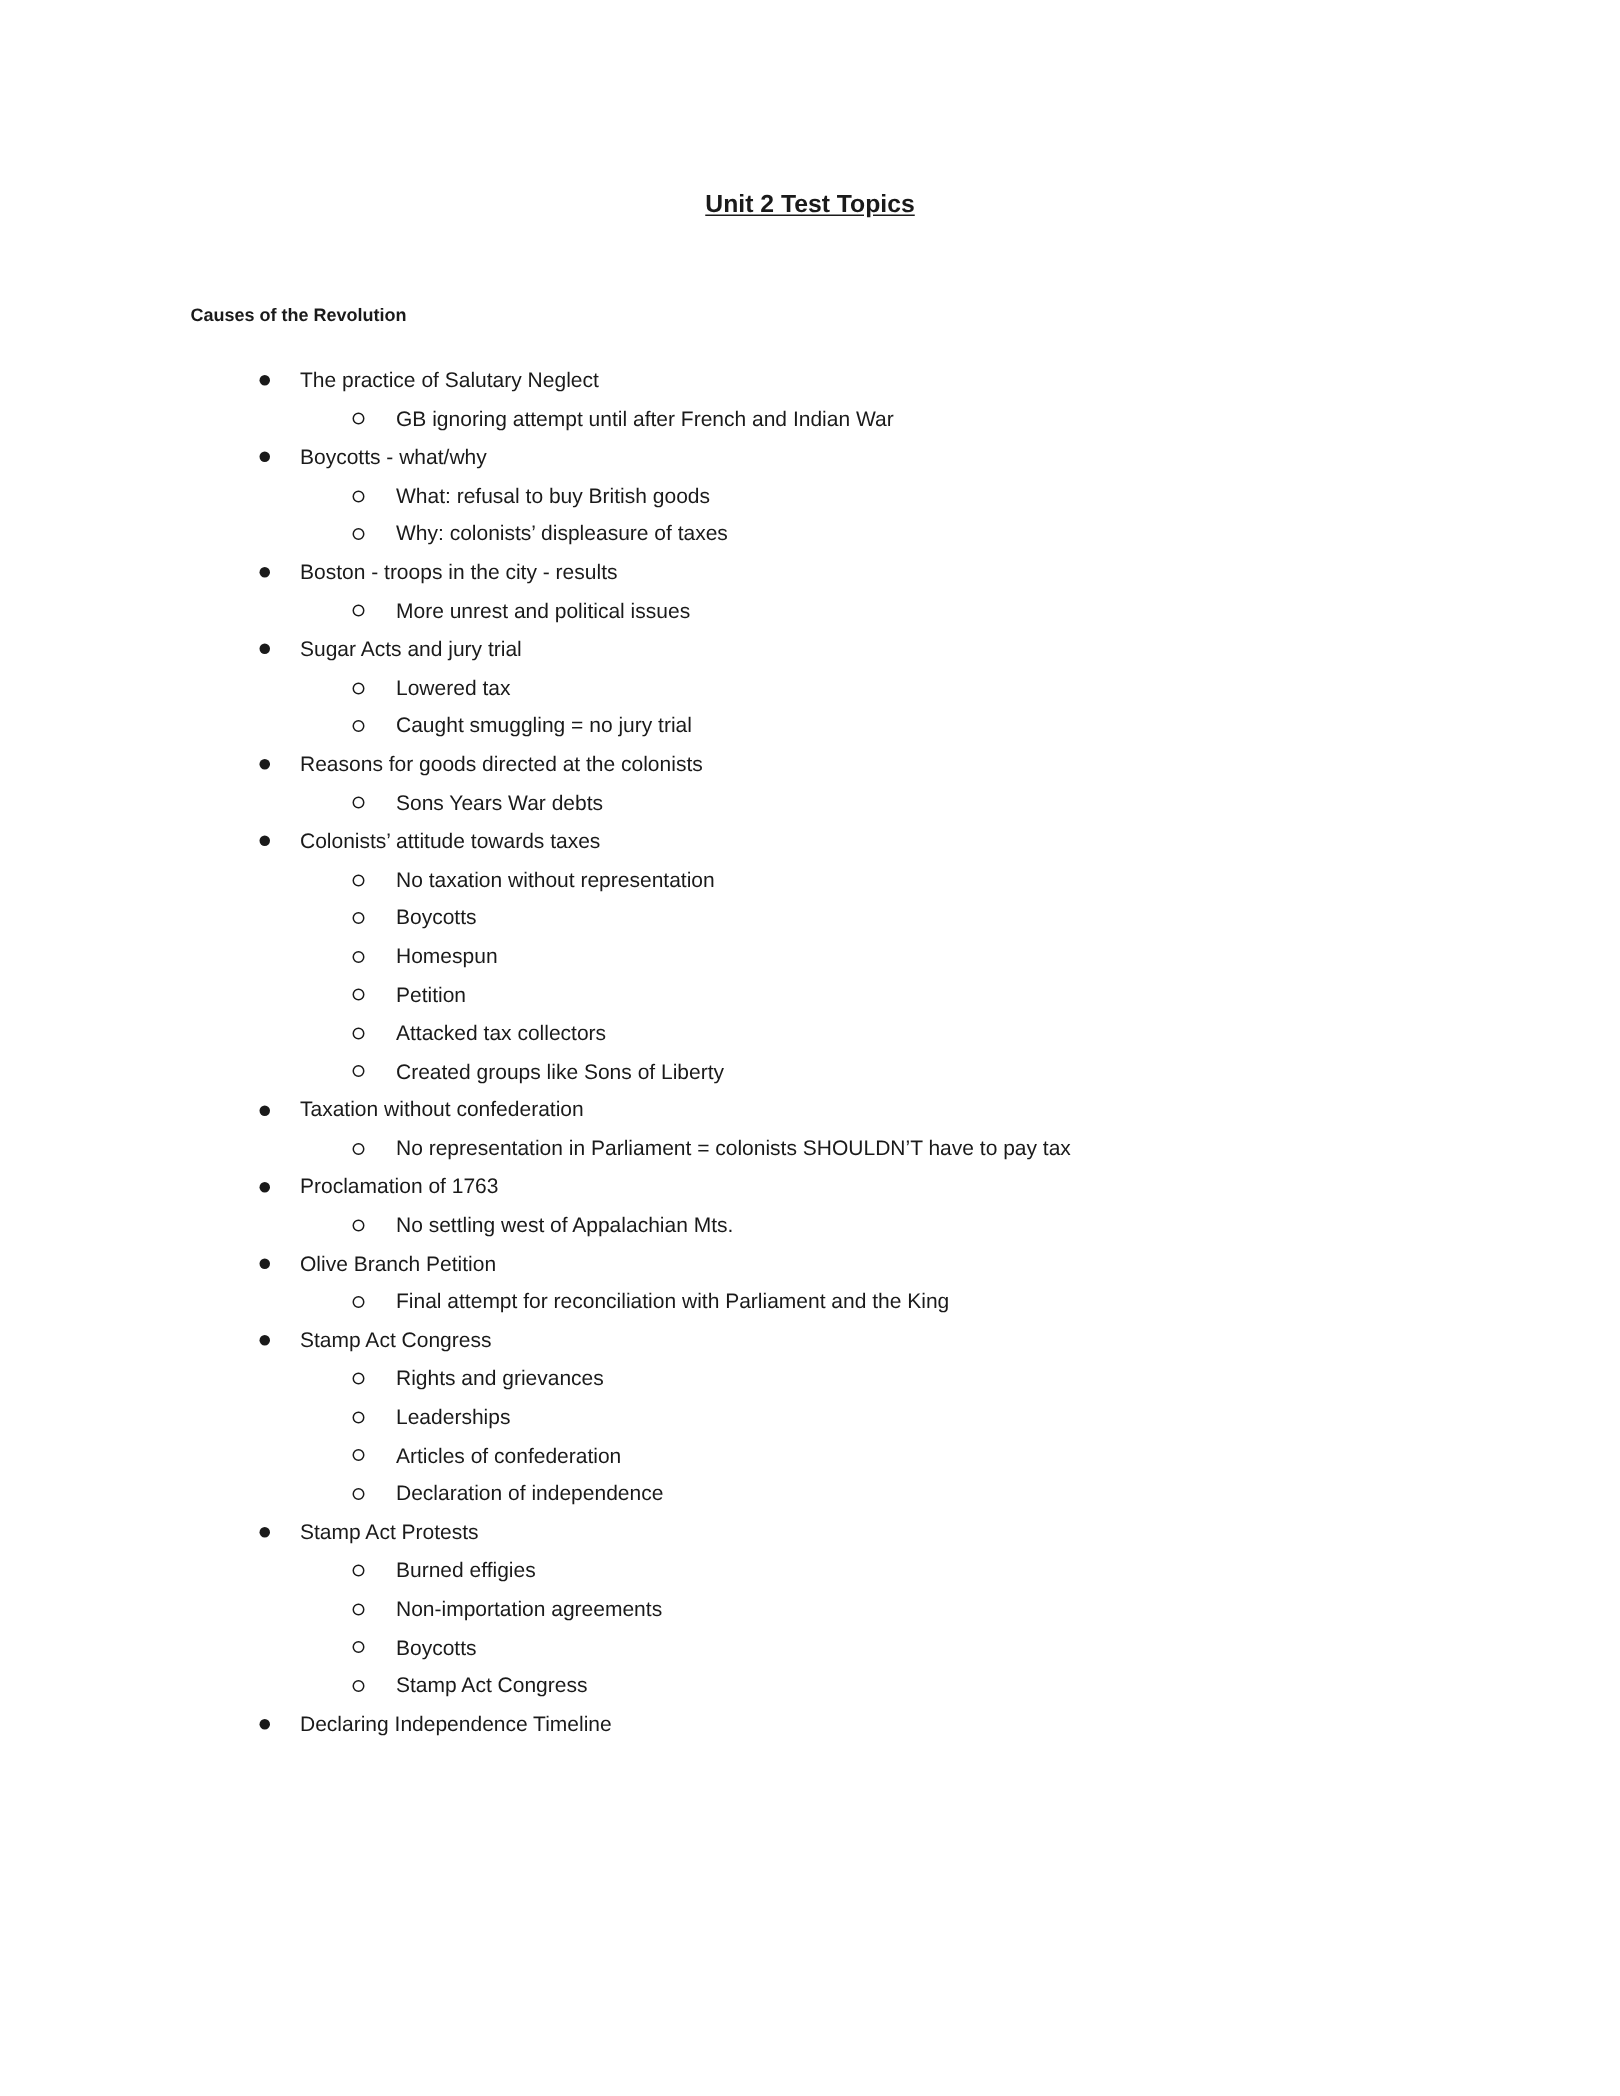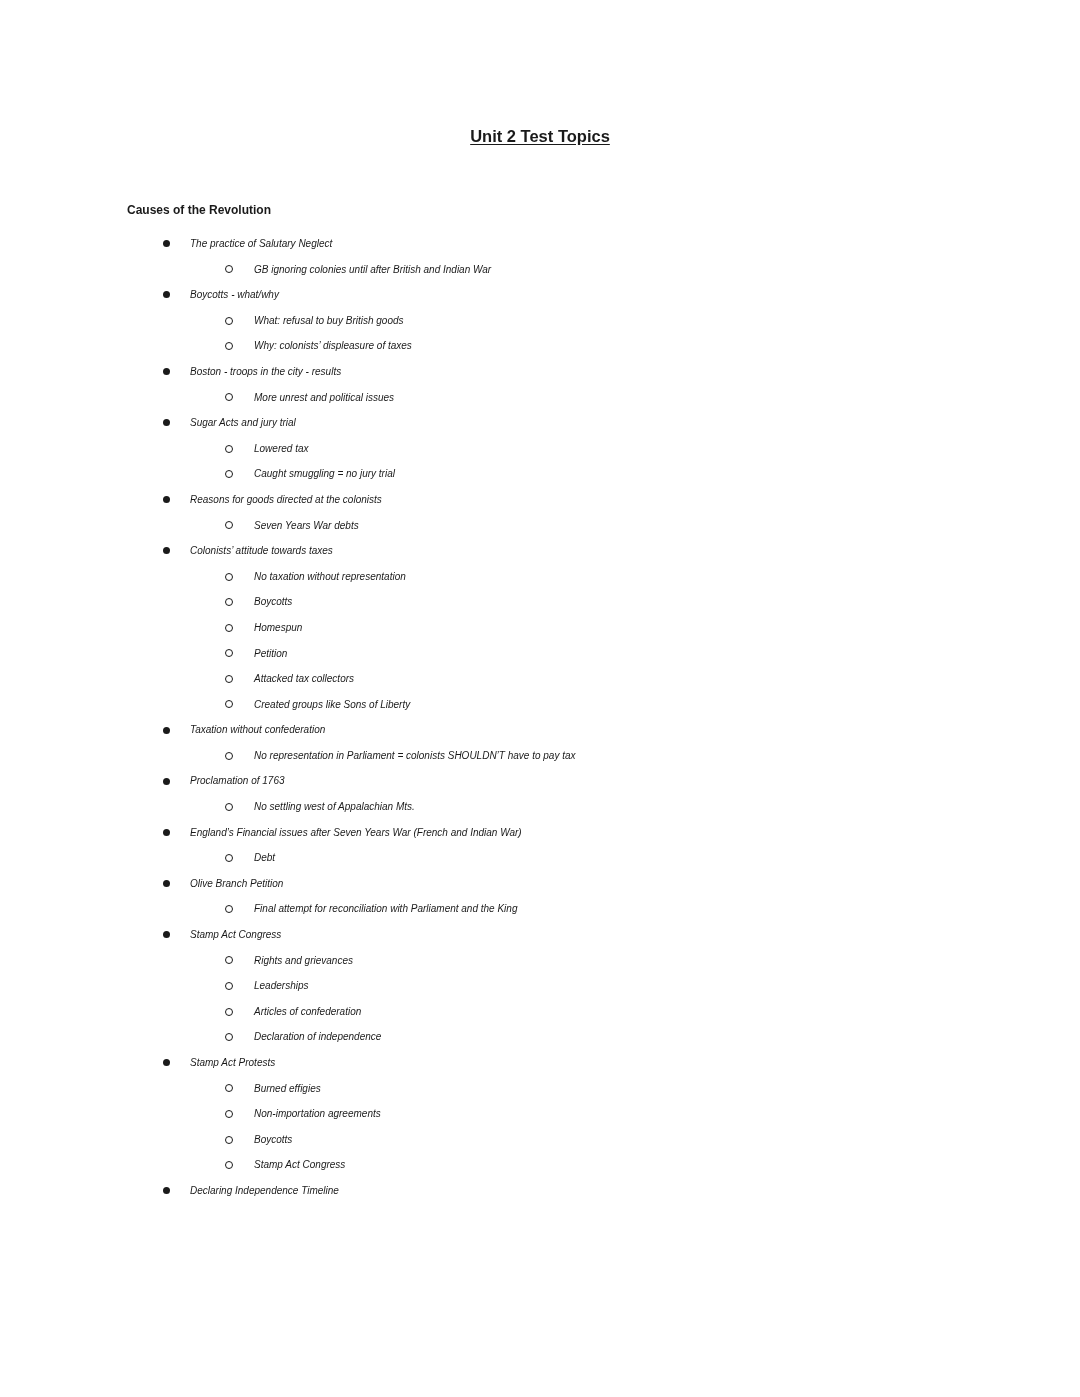--- a/index.html
+++ b/index.html
@@ -36,26 +36,25 @@
     margin: 0;
     font-size: 12px;
     font-weight: bold;
     color: #1a1a1a;
   }
   .topic-list {
     position: absolute;
     top: 229px;
     left: 127px;
     right: 40px;
-    margin: 2px;
+    margin: 12px;
     padding: 0;
     list-style: none;
-    font-size: 10px;
+    font-size: 14px;
     line-height: 25.6px;
-    font-style: italic;
   }
   .topic { margin: 0; padding: 0; }
   .topic-label {
     display: block;
     position: relative;
     padding-left: 61px;
   }
   .topic-label::before {
     content: "";
     position: absolute;
@@ -92,21 +91,21 @@
 
 <div class="page">
   <h1 class="doc-title">Unit 2 Test Topics</h1>
 
   <h2 class="section-heading">Causes of the Revolution</h2>
 
   <ul class="topic-list" id="topic-list">
       <li class="topic">
         <span class="topic-label">The practice of Salutary Neglect</span>
         <ul class="subtopic-list">
-          <li class="subtopic">GB ignoring colonies until after British and Indian War</li>
+          <li class="subtopic">GB ignoring attempt until after French and Indian War</li>
         </ul>
       </li>
       <li class="topic">
         <span class="topic-label">Boycotts - what/why</span>
         <ul class="subtopic-list">
           <li class="subtopic">What: refusal to buy British goods</li>
           <li class="subtopic">Why: colonists’ displeasure of taxes</li>
         </ul>
       </li>
       <li class="topic">
@@ -118,21 +117,21 @@
       <li class="topic">
         <span class="topic-label">Sugar Acts and jury trial</span>
         <ul class="subtopic-list">
           <li class="subtopic">Lowered tax</li>
           <li class="subtopic">Caught smuggling = no jury trial</li>
         </ul>
       </li>
       <li class="topic">
         <span class="topic-label">Reasons for goods directed at the colonists</span>
         <ul class="subtopic-list">
-          <li class="subtopic">Seven Years War debts</li>
+          <li class="subtopic">Sons Years War debts</li>
         </ul>
       </li>
       <li class="topic">
         <span class="topic-label">Colonists’ attitude towards taxes</span>
         <ul class="subtopic-list">
           <li class="subtopic">No taxation without representation</li>
           <li class="subtopic">Boycotts</li>
           <li class="subtopic">Homespun</li>
           <li class="subtopic">Petition</li>
           <li class="subtopic">Attacked tax collectors</li>
@@ -142,26 +141,20 @@
       <li class="topic">
         <span class="topic-label">Taxation without confederation</span>
         <ul class="subtopic-list">
           <li class="subtopic">No representation in Parliament = colonists SHOULDN’T have to pay tax</li>
         </ul>
       </li>
       <li class="topic">
         <span class="topic-label">Proclamation of 1763</span>
         <ul class="subtopic-list">
           <li class="subtopic">No settling west of Appalachian Mts.</li>
-        </ul>
-      </li>
-      <li class="topic">
-        <span class="topic-label">England’s Financial issues after Seven Years War (French and Indian War)</span>
-        <ul class="subtopic-list">
-          <li class="subtopic">Debt</li>
         </ul>
       </li>
       <li class="topic">
         <span class="topic-label">Olive Branch Petition</span>
         <ul class="subtopic-list">
           <li class="subtopic">Final attempt for reconciliation with Parliament and the King</li>
         </ul>
       </li>
       <li class="topic">
         <span class="topic-label">Stamp Act Congress</span>

